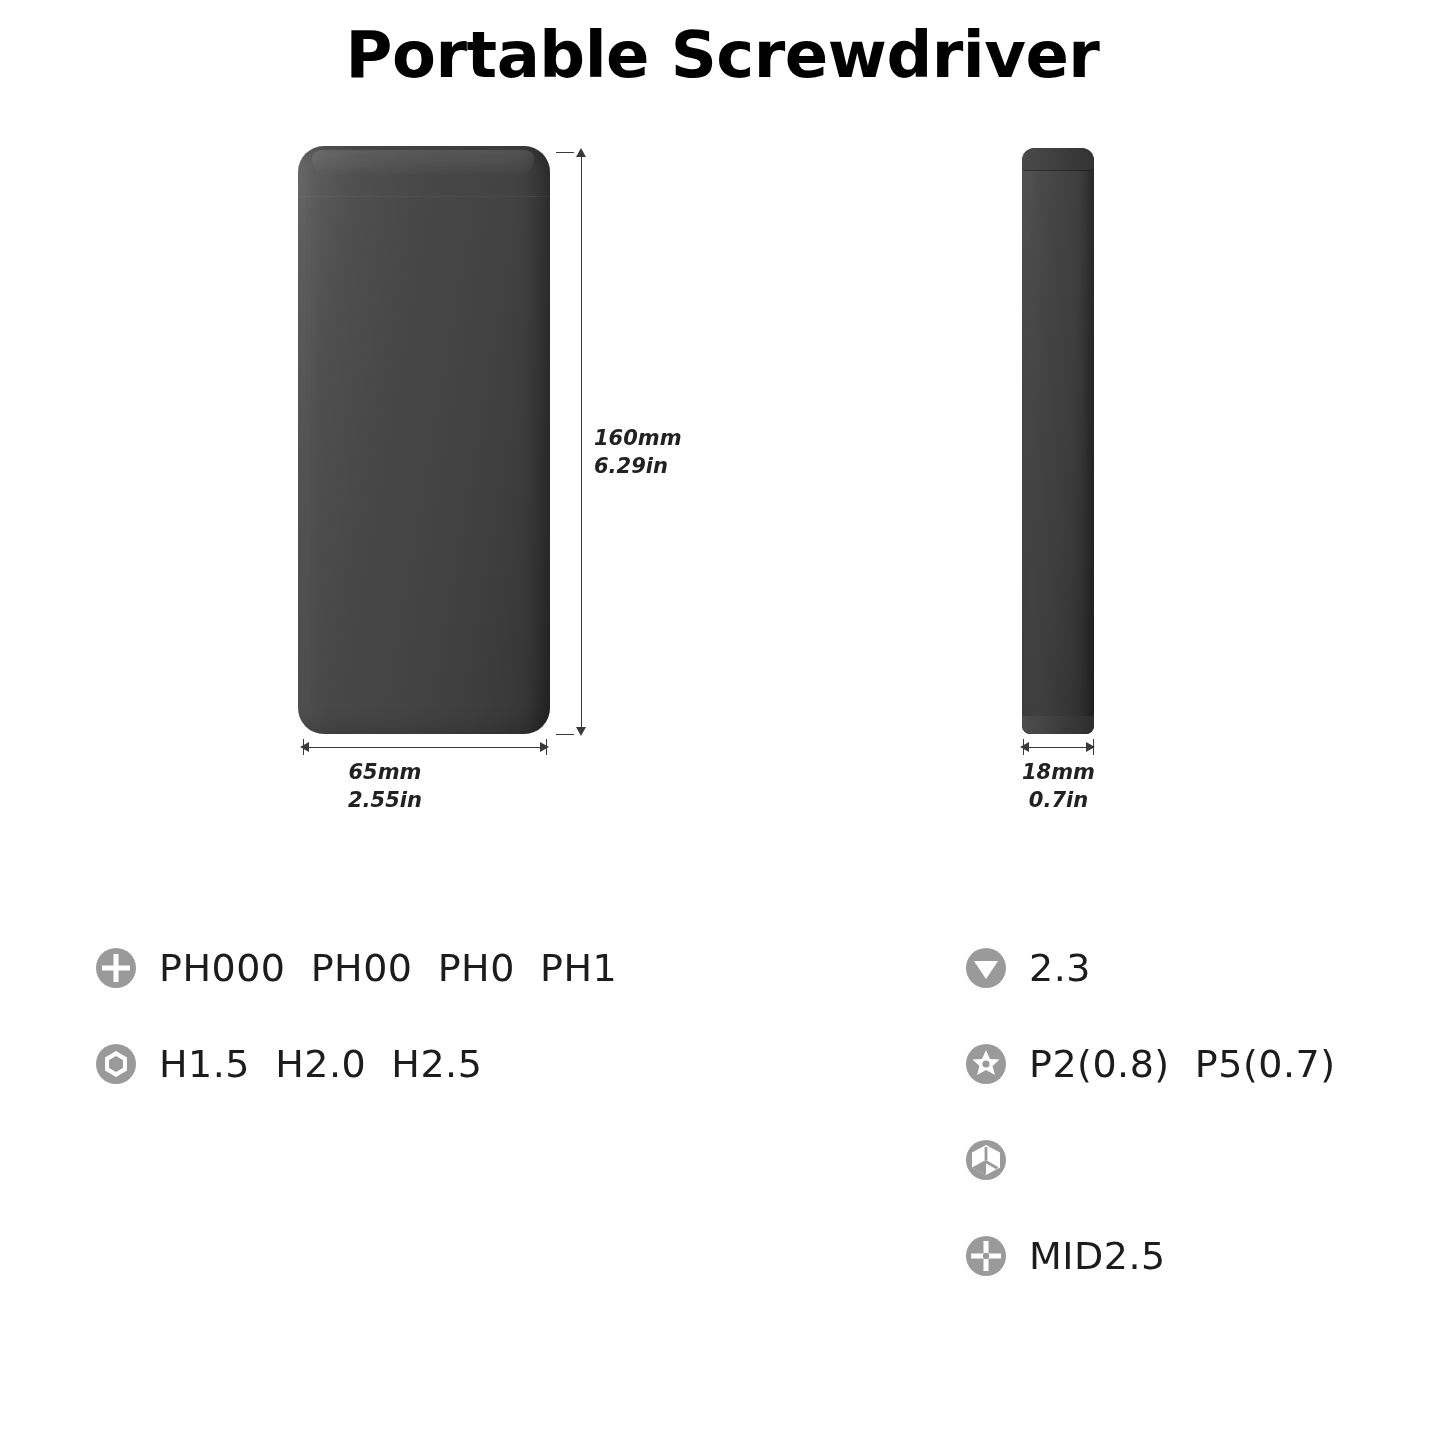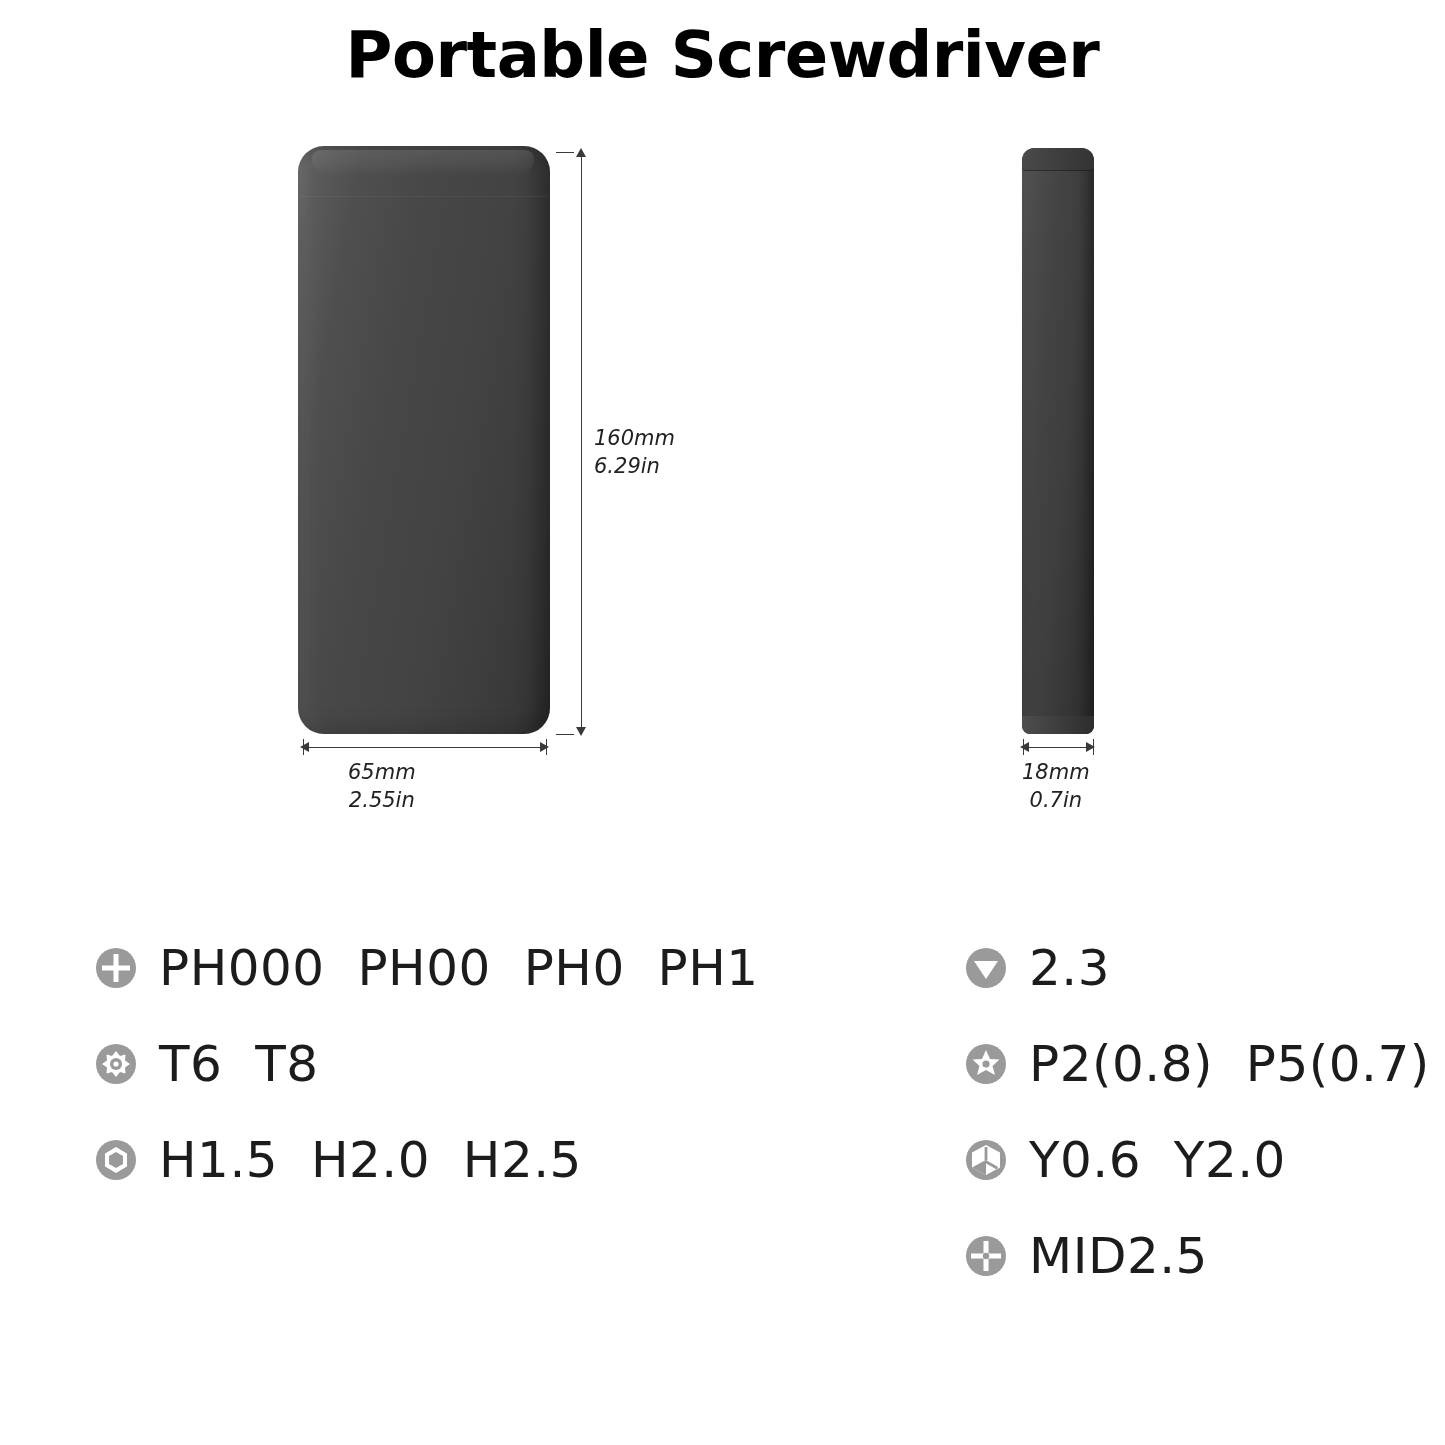--- a/index.html
+++ b/index.html
@@ -113,21 +113,21 @@
     height: 18px;
     border-radius: 0 0 9px 9px;
     background: linear-gradient(95deg, #4e4e4e, #2d2d2d);
   }
 
   
   .dim-label {
     position: absolute;
     font-family: "DejaVu Sans", sans-serif;
     font-style: italic;
-    font-weight: normal;
+    font-weight: bold;
     font-size: 21px;
     color: #222;
     line-height: 1.35;
     white-space: pre-line;
   }
 
   .vline {
     position: absolute;
     width: 1px;
     background: #3a3a3a;
@@ -198,21 +198,21 @@
     width: 42px;
     height: 42px;
     flex: 0 0 42px;
     margin-right: 22px;
     display: flex;
     align-items: center;
     justify-content: center;
   }
   .bit-icon svg { display: block; }
   .bit-text {
-    font-size: 50px;
+    font-size: 38px;
     font-family: "DejaVu Sans", sans-serif;
     color: #1c1c1c;
     letter-spacing: 0.5px;
     white-space: pre;
   }
 </style>
 </head>
 <body>
 
 <div class="title">Portable Screwdriver</div>
@@ -262,31 +262,20 @@
           <circle cx="21" cy="21" r="20" fill="#9a9a9a"></circle>
           <rect x="18.5" y="7" width="5" height="28" fill="#ffffff"></rect>
           <rect x="7" y="18.5" width="28" height="5" fill="#ffffff"></rect>
         </svg>
       </span>
       <span class="bit-text">PH000  PH00  PH0  PH1</span>
     </div>
 
 
 
-    <div class="bit-row">
-      <span class="bit-icon">
-        <svg width="42" height="42" viewBox="0 0 42 42">
-          <circle cx="21" cy="21" r="20" fill="#9a9a9a"></circle>
-          <path fill="#ffffff" d="M21 8 L25 13 L30.5 11.5 L30 17.5 L35 21 L30 24.5 L30.5 30.5 L25 29 L21 34 L17 29 L11.5 30.5 L12 24.5 L7 21 L12 17.5 L11.5 11.5 L17 13 Z"></path>
-          <circle cx="21" cy="21" r="6" fill="#9a9a9a"></circle>
-          <circle cx="21" cy="21" r="2.6" fill="#ffffff"></circle>
-        </svg>
-      </span>
-      <span class="bit-text">T6  T8</span>
-    </div>
 
     <div class="bit-row">
       <span class="bit-icon">
         <svg width="42" height="42" viewBox="0 0 42 42">
           <circle cx="21" cy="21" r="20" fill="#9a9a9a"></circle>
           <path fill="#ffffff" d="M21 8 L32 14.5 L32 27.5 L21 34 L10 27.5 L10 14.5 Z"></path>
           <path fill="#9a9a9a" d="M21 13 L28 17 L28 25 L21 29 L14 25 L14 17 Z"></path>
         </svg>
       </span>
       <span class="bit-text">H1.5  H2.0  H2.5</span>
@@ -321,21 +310,20 @@
         <svg width="42" height="42" viewBox="0 0 42 42">
           <circle cx="21" cy="21" r="20" fill="#9a9a9a"></circle>
           <path fill="#ffffff" d="M21 6 L35 13.5 L35 28.5 L21 36 L7 28.5 L7 13.5 Z"></path>
           <path fill="#9a9a9a" d="M21 21 L21 36 L7 28.5 Z"></path>
           <path fill="#9a9a9a" d="M21 21 L7 13.5 L21 6 Z" opacity="0.0"></path>
           <path fill="#9a9a9a" d="M19.6 8 L22.4 8 L22.4 21 L19.6 21 Z"></path>
           <path fill="#9a9a9a" d="M21 21 L33 28 L31.6 30.4 L19.6 23.4 Z"></path>
           <path fill="#9a9a9a" d="M21 21 L9 28 L10.4 30.4 L22.4 23.4 Z"></path>
         </svg>
       </span>
-      <span class="bit-text">Y0.6  Y2.0</span>
     </div>
 
 
     <div class="bit-row">
       <span class="bit-icon">
         <svg width="42" height="42" viewBox="0 0 42 42">
           <circle cx="21" cy="21" r="20" fill="#9a9a9a"></circle>
           <rect x="18.5" y="6" width="5" height="30" fill="#ffffff"></rect>
           <rect x="6" y="18.5" width="30" height="5" fill="#ffffff"></rect>
           <circle cx="21" cy="21" r="3.2" fill="#9a9a9a"></circle>

